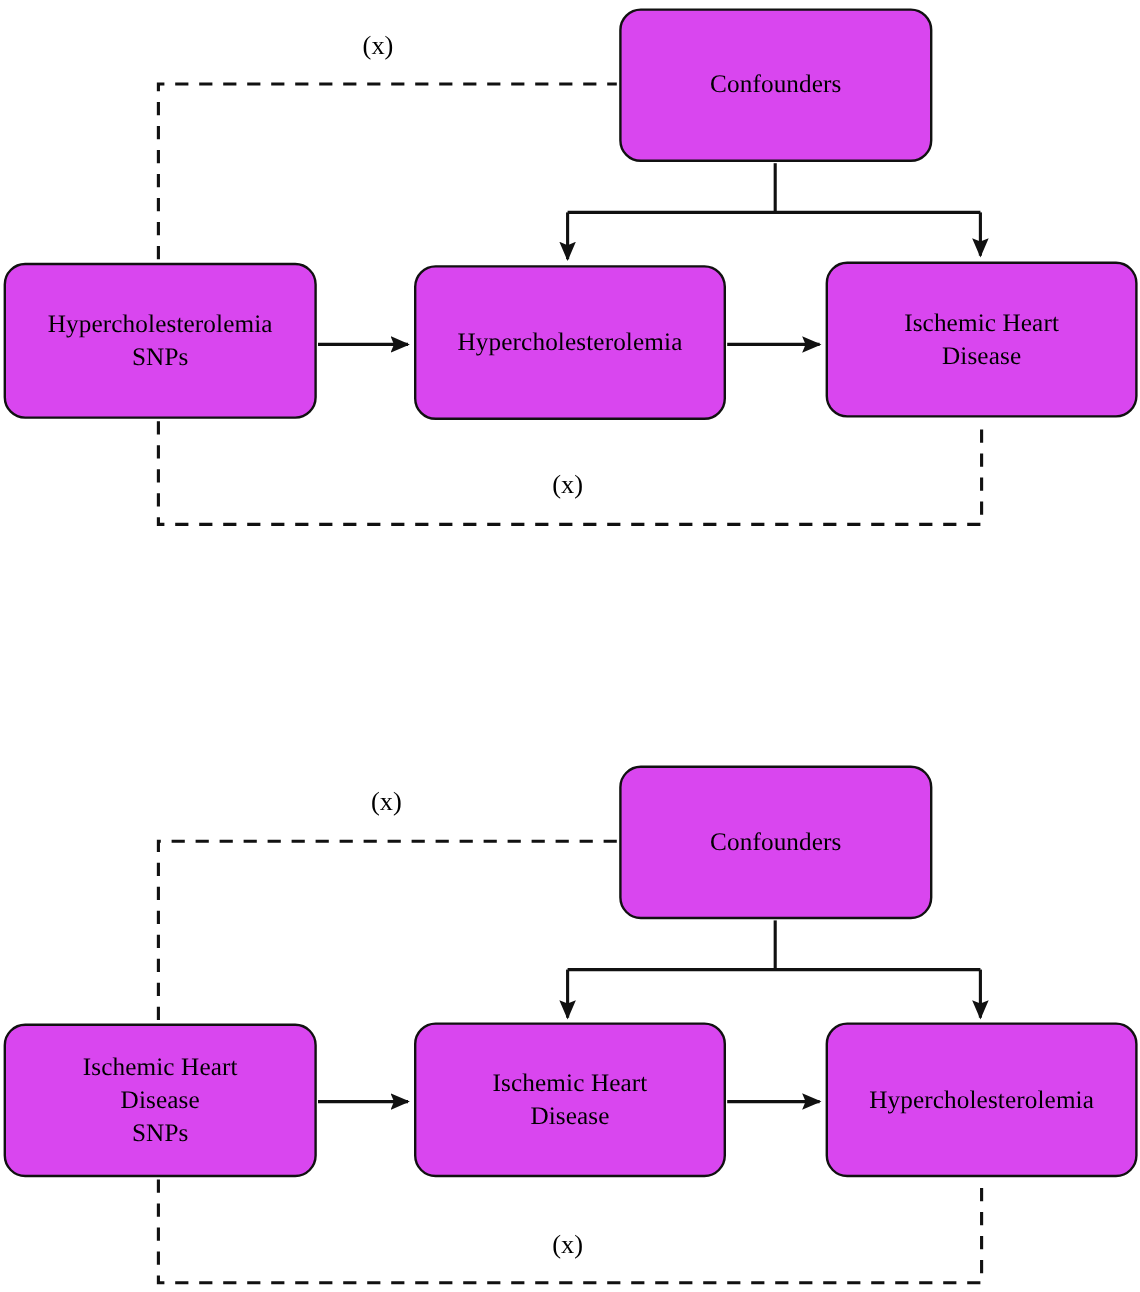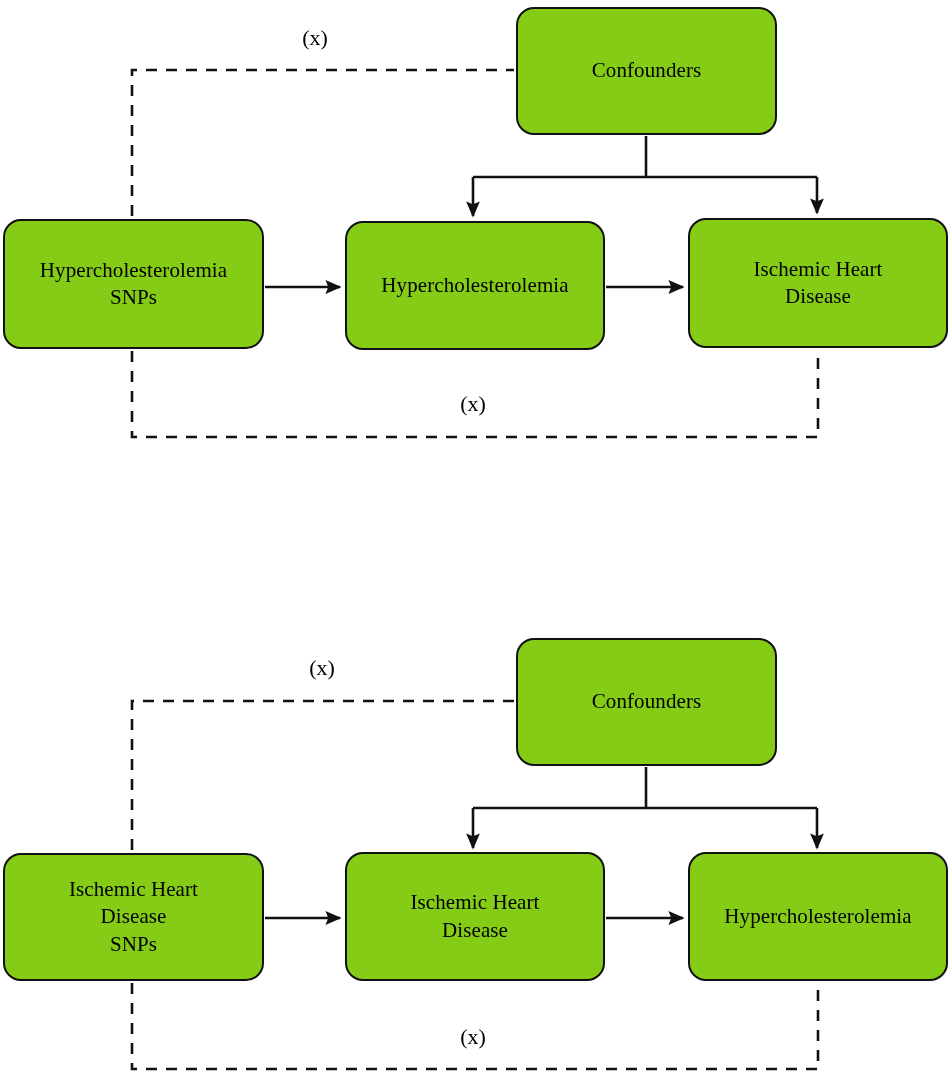--- a/index.html
+++ b/index.html
@@ -22,21 +22,21 @@
     position: absolute;
     left: 0;
     top: 0;
     width: 950px;
     height: 1077px;
     pointer-events: none;
   }
   .node {
     position: absolute;
     box-sizing: border-box;
-    background: #84cc16;
+    background: #d946ef;
     border: 2.4px solid #111111;
     border-radius: 18px;
     display: flex;
     align-items: center;
     justify-content: center;
     text-align: center;
     line-height: 1.30;
     font-size: 21px;
     letter-spacing: 0.1px;
     z-index: 3;

